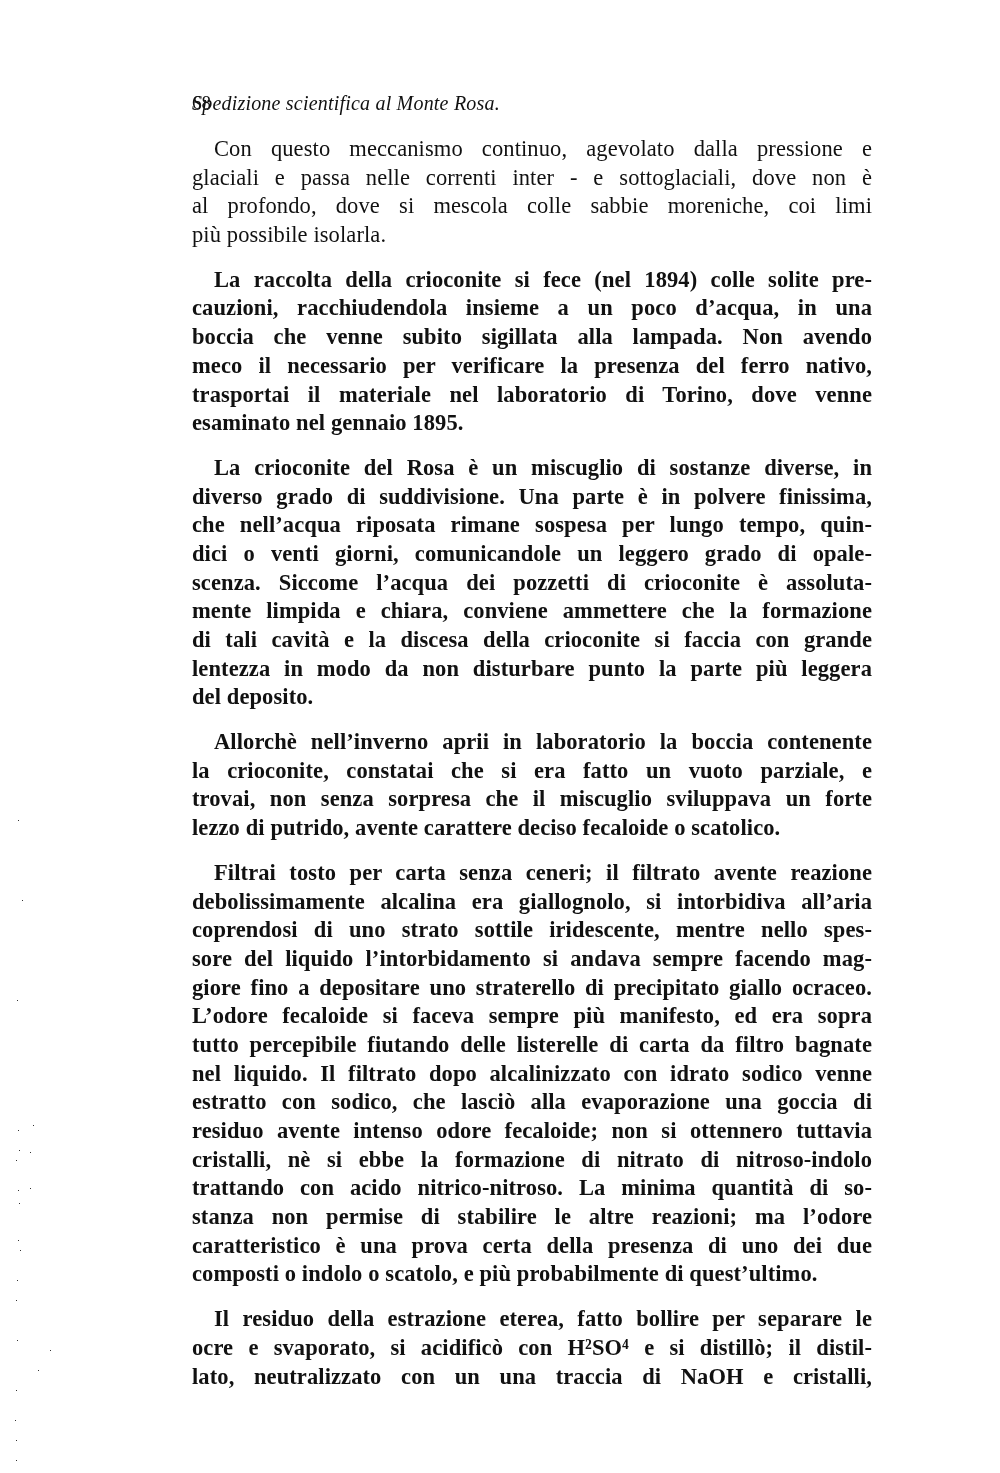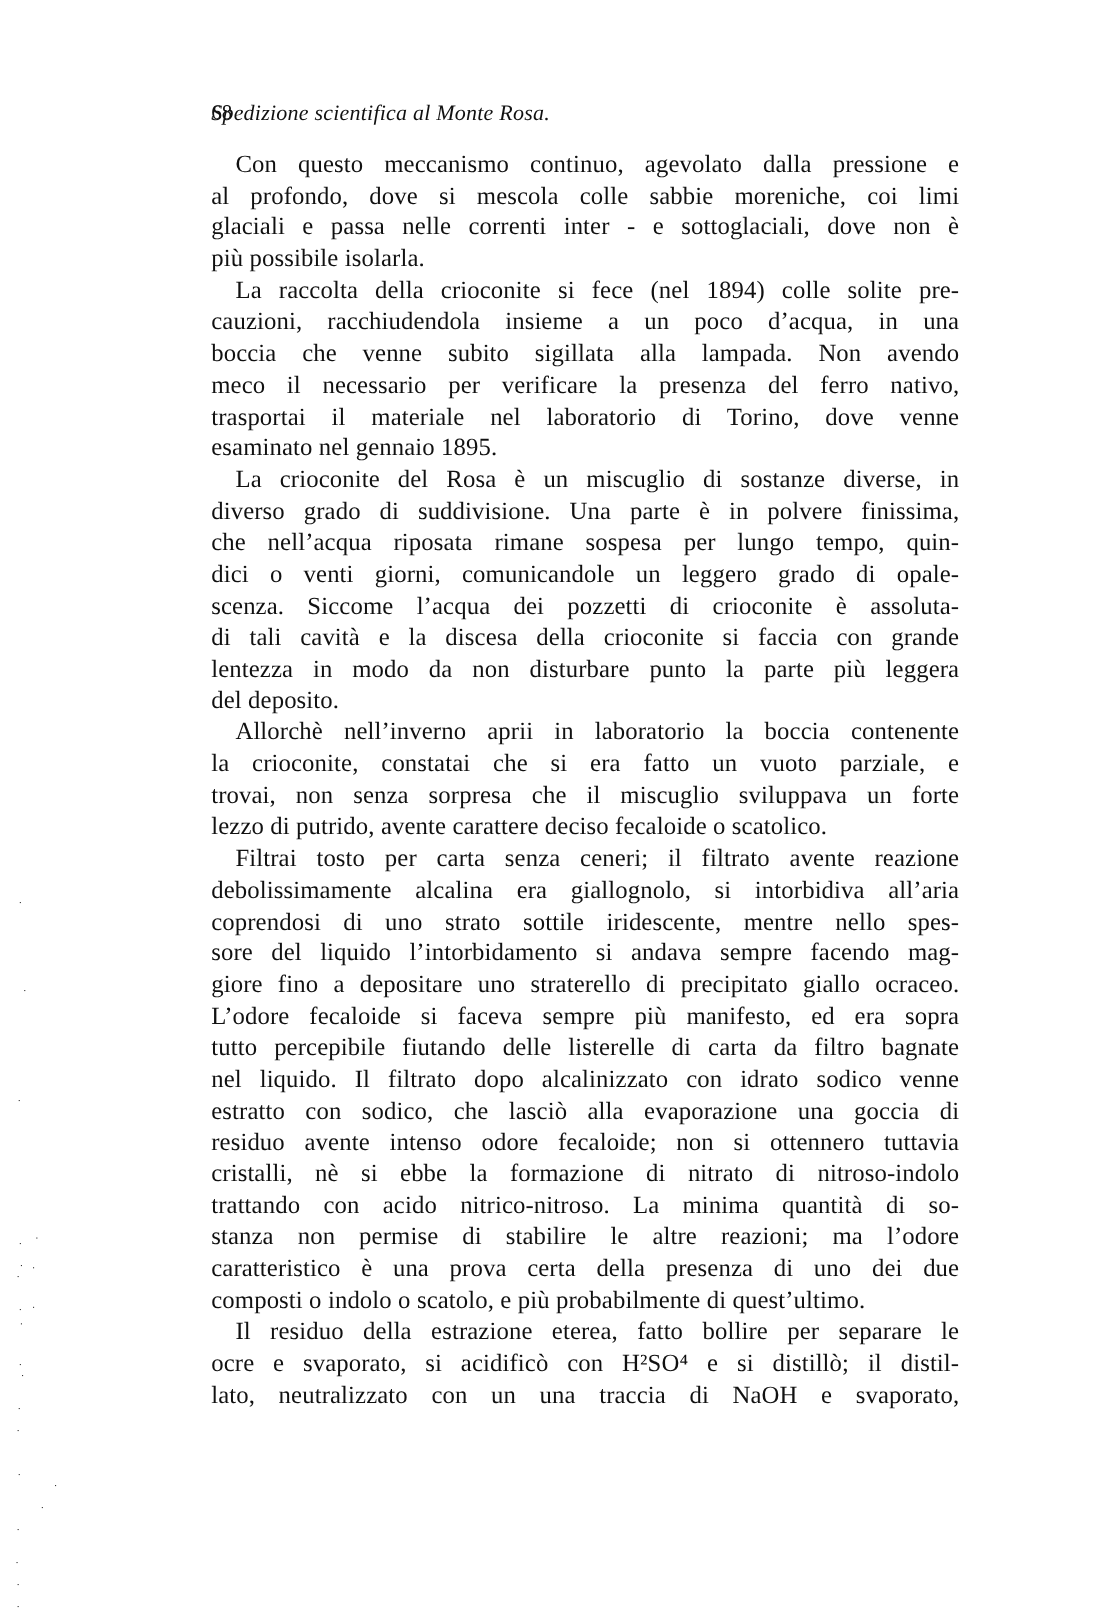--- a/index.html
+++ b/index.html
@@ -64,21 +64,22 @@
   .line.indent {
     padding-left: 22px;
   }
   .line.last {
     text-align-last: left;
   }
   .para {
     margin-bottom: 0;
   }
   .para + .para {
-    margin-top: 0;
+    margin-top: 16px;
+    font-weight: bold;
   }
   .speckles span {
     position: absolute;
     width: 1px;
     height: 1px;
     background: #333;
   }
 </style>
 </head>
 <body>
@@ -87,40 +88,41 @@
 
   <div class="running-head">
     <span class="page-number">68</span>
     <span class="running-title">Spedizione scientifica al Monte Rosa.</span>
   </div>
 
   <div class="body-text">
 
     <div class="para">
       <span class="line indent">Con questo meccanismo continuo, agevolato dalla pressione e</span>
+      <span class="line">glaciali e passa nelle correnti inter - e sottoglaciali, dove non è</span>
       <span class="line">al profondo, dove si mescola colle sabbie moreniche, coi limi</span>
-      <span class="line">glaciali e passa nelle correnti inter - e sottoglaciali, dove non è</span>
       <span class="line last">più possibile isolarla.</span>
     </div>
 
     <div class="para">
       <span class="line indent">La raccolta della crioconite si fece (nel 1894) colle solite pre-</span>
       <span class="line">cauzioni, racchiudendola insieme a un poco d’acqua, in una</span>
       <span class="line">boccia che venne subito sigillata alla lampada. Non avendo</span>
       <span class="line">meco il necessario per verificare la presenza del ferro nativo,</span>
       <span class="line">trasportai il materiale nel laboratorio di Torino, dove venne</span>
       <span class="line last">esaminato nel gennaio 1895.</span>
     </div>
 
     <div class="para">
       <span class="line indent">La crioconite del Rosa è un miscuglio di sostanze diverse, in</span>
       <span class="line">diverso grado di suddivisione. Una parte è in polvere finissima,</span>
       <span class="line">che nell’acqua riposata rimane sospesa per lungo tempo, quin-</span>
       <span class="line">dici o venti giorni, comunicandole un leggero grado di opale-</span>
       <span class="line">scenza. Siccome l’acqua dei pozzetti di crioconite è assoluta-</span>
+      <span class="line">mente limpida e chiara, conviene ammettere che la formazione</span>
       <span class="line">di tali cavità e la discesa della crioconite si faccia con grande</span>
       <span class="line">lentezza in modo da non disturbare punto la parte più leggera</span>
       <span class="line last">del deposito.</span>
     </div>
 
     <div class="para">
       <span class="line indent">Allorchè nell’inverno aprii in laboratorio la boccia contenente</span>
       <span class="line">la crioconite, constatai che si era fatto un vuoto parziale, e</span>
       <span class="line">trovai, non senza sorpresa che il miscuglio sviluppava un forte</span>
       <span class="line last">lezzo di putrido, avente carattere deciso fecaloide o scatolico.</span>
@@ -140,21 +142,21 @@
       <span class="line">cristalli, nè si ebbe la formazione di nitrato di nitroso-indolo</span>
       <span class="line">trattando con acido nitrico-nitroso. La minima quantità di so-</span>
       <span class="line">stanza non permise di stabilire le altre reazioni; ma l’odore</span>
       <span class="line">caratteristico è una prova certa della presenza di uno dei due</span>
       <span class="line last">composti o indolo o scatolo, e più probabilmente di quest’ultimo.</span>
     </div>
 
     <div class="para">
       <span class="line indent">Il residuo della estrazione eterea, fatto bollire per separare le</span>
       <span class="line">ocre e svaporato, si acidificò con H²SO⁴ e si distillò; il distil-</span>
-      <span class="line">lato, neutralizzato con un una traccia di NaOH e svaporato,</span>
+      <span class="line">lato, neutralizzato con un una traccia di NaOH e cristalli,</span>
     </div>
 
   </div>
 
   <div class="speckles">
     <span style="left:18px;top:1130px"></span>
     <span style="left:33px;top:1125px"></span>
     <span style="left:19px;top:1150px"></span>
     <span style="left:16px;top:1160px"></span>
     <span style="left:30px;top:1152px"></span>

